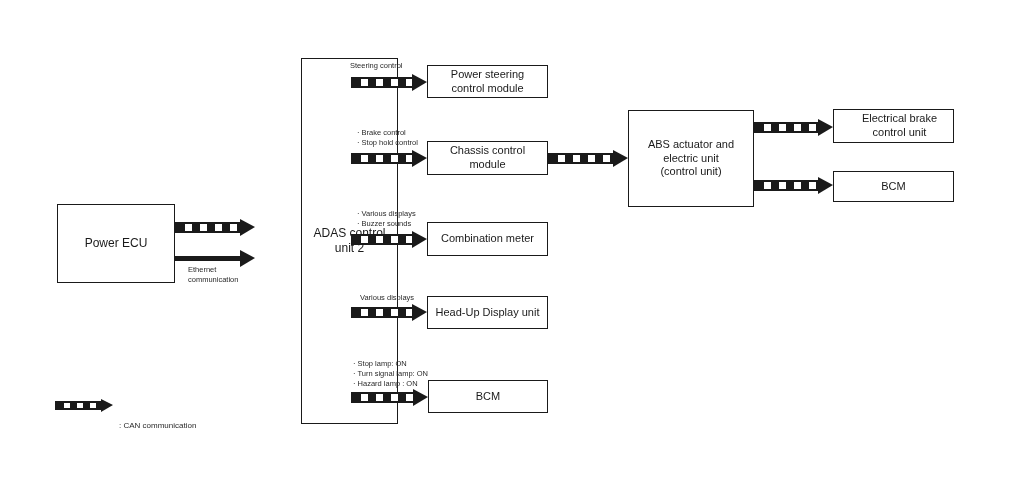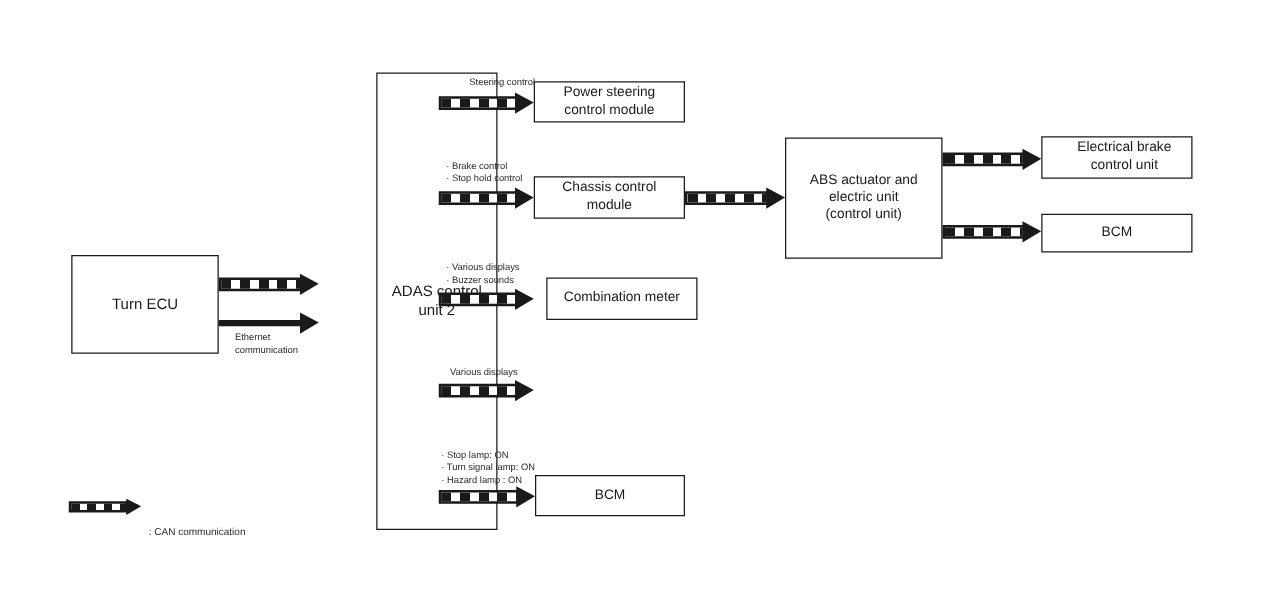--- a/index.html
+++ b/index.html
@@ -45,43 +45,44 @@
     border-left:12px solid #1a1a1a;
     border-top:6px solid transparent;
     border-bottom:7px solid transparent;
   }
   .lbl{
     position:absolute;
     font-size:7.5px;line-height:10px;
     color:#2a2a2a;
     white-space:pre-line;
   }
-  .lbl.center{text-align:right;}
+  .lbl.center{text-align:left;}
   .legend-text{
     position:absolute;font-size:8px;color:#2a2a2a;
   }
 </style>
 </head>
 <body>
 
 <div id="canvas">
 
-  <div class="box big" style="left:57px;top:204px;width:118px;height:79px;">Turn ECU</div>
+  <div class="box big" style="left:57px;top:204px;width:118px;height:79px;">Power ECU</div>
 
   <div class="box big" style="left:254px;top:58px;width:97px;height:366px;margin-left:47px;">ADAS control
 unit 2</div>
 
   <div class="box" style="left:427px;top:65px;width:121px;height:33px;">Power steering
 control module</div>
 
   <div class="box" style="left:427px;top:141px;width:121px;height:34px;">Chassis control
 module</div>
 
-  <div class="box" style="left:427px;top:222px;width:121px;height:34px;margin-left:10px;">Combination meter</div>
+  <div class="box" style="left:427px;top:222px;width:121px;height:34px;">Combination meter</div>
 
+  <div class="box" style="left:427px;top:296px;width:121px;height:33px;">Head-Up Display unit</div>
 
   <div class="box" style="left:428px;top:380px;width:120px;height:33px;">BCM</div>
 
   <div class="box" style="left:628px;top:110px;width:126px;height:97px;">ABS actuator and
 electric unit
 (control unit)</div>
 
   <div class="box" style="left:833px;top:109px;width:121px;height:34px;padding-left:12px;">Electrical brake
 control unit</div>
 

